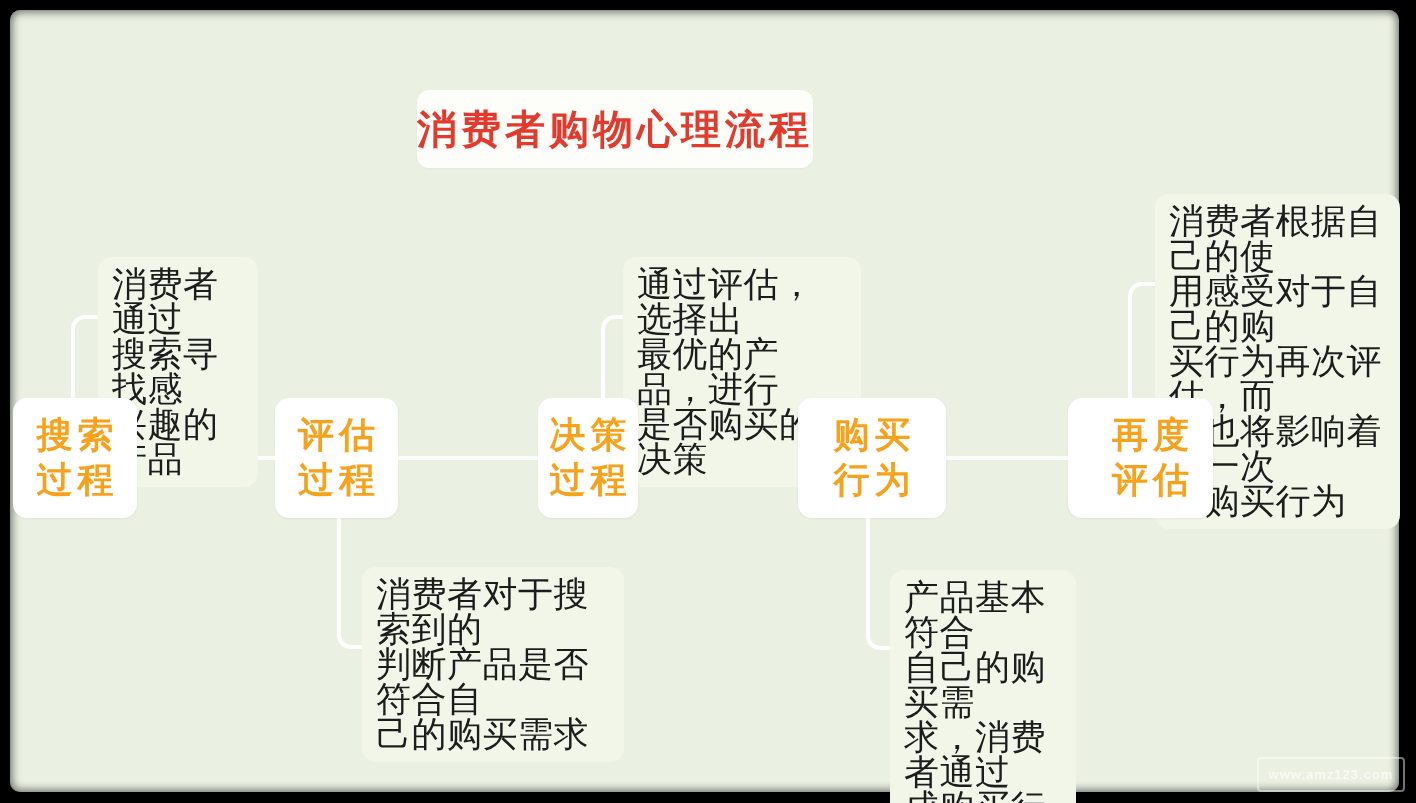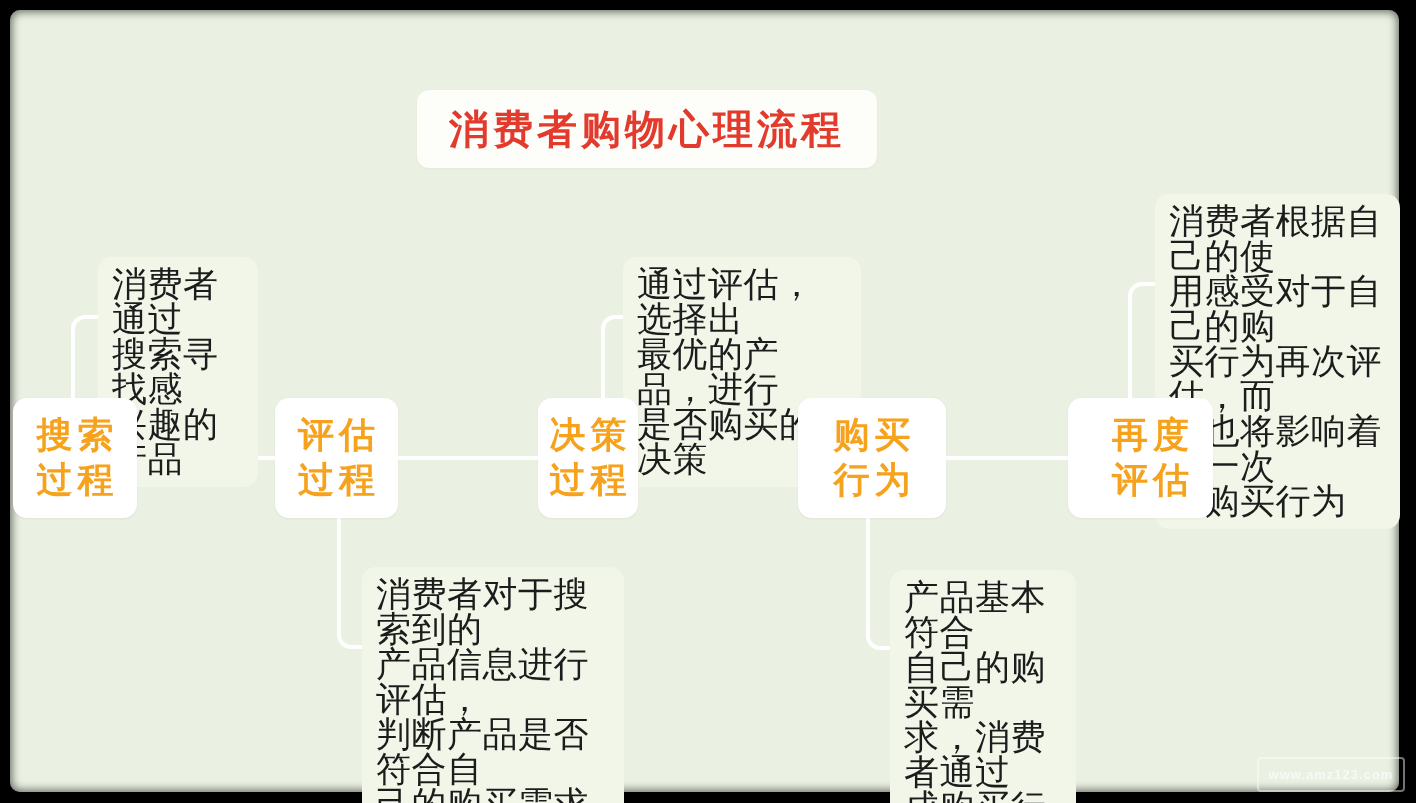--- a/index.html
+++ b/index.html
@@ -27,21 +27,21 @@
     background: #eaf0e2;
     border-radius: 10px;
     box-shadow: inset 0 0 9px 2px rgba(0,0,0,0.55);
   }
 
   
   .title-box {
     position: absolute;
     left: 407px;
     top: 80px;
-    width: 460px;
+    width: 396px;
     height: 78px;
     background: #fdfdfa;
     border-radius: 12px;
     display: flex;
     align-items: center;
     justify-content: center;
     font-size: 40px;
     font-weight: bold;
     letter-spacing: 4px;
     color: #e23a2c;
@@ -181,21 +181,20 @@
       <div>评估</div>
     </div>
 
     <div class="note a1">
         <div>消费者通过</div>
         <div>搜索寻找感</div>
         <div>兴趣的产品</div>
       </div>
     <div class="note a2">
         <div>消费者对于搜索到的</div>
-        <div>产品信息进行评估，</div>
         <div>判断产品是否符合自</div>
         <div>己的购买需求</div>
       </div>
     <div class="note a3">
         <div>通过评估，选择出</div>
         <div>最优的产品，进行</div>
         <div>是否购买的决策</div>
       </div>
     <div class="note a4">
         <div>产品基本符合</div>

